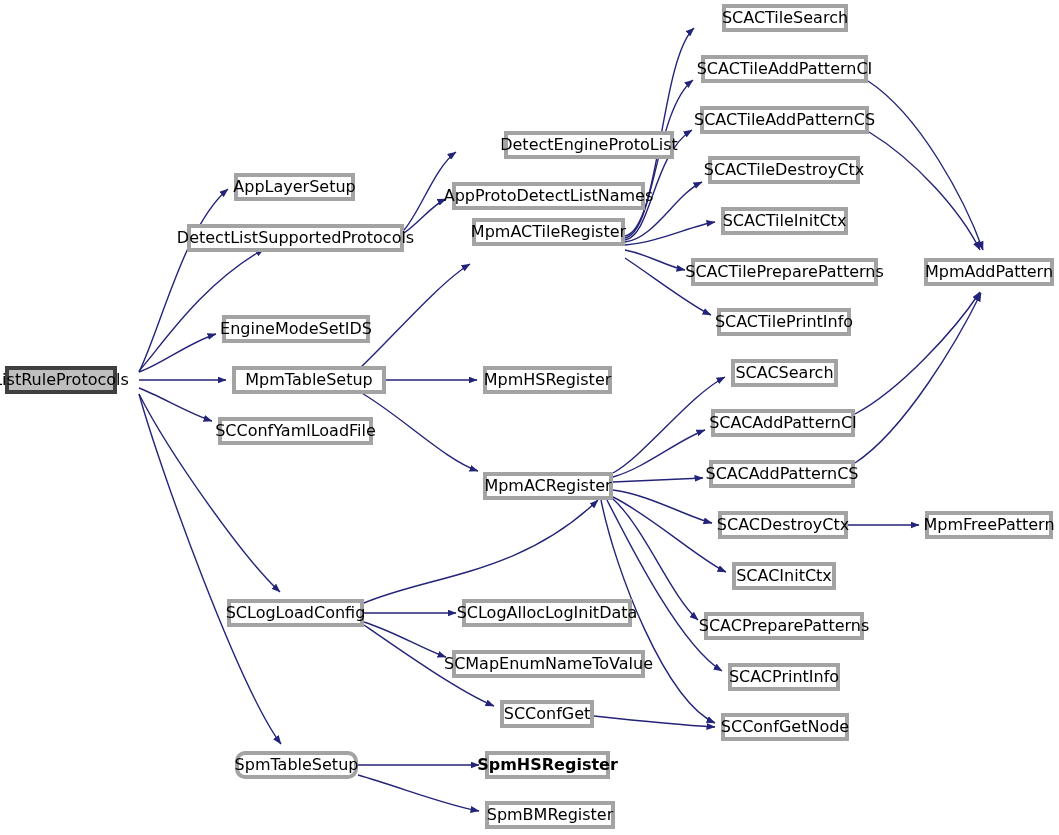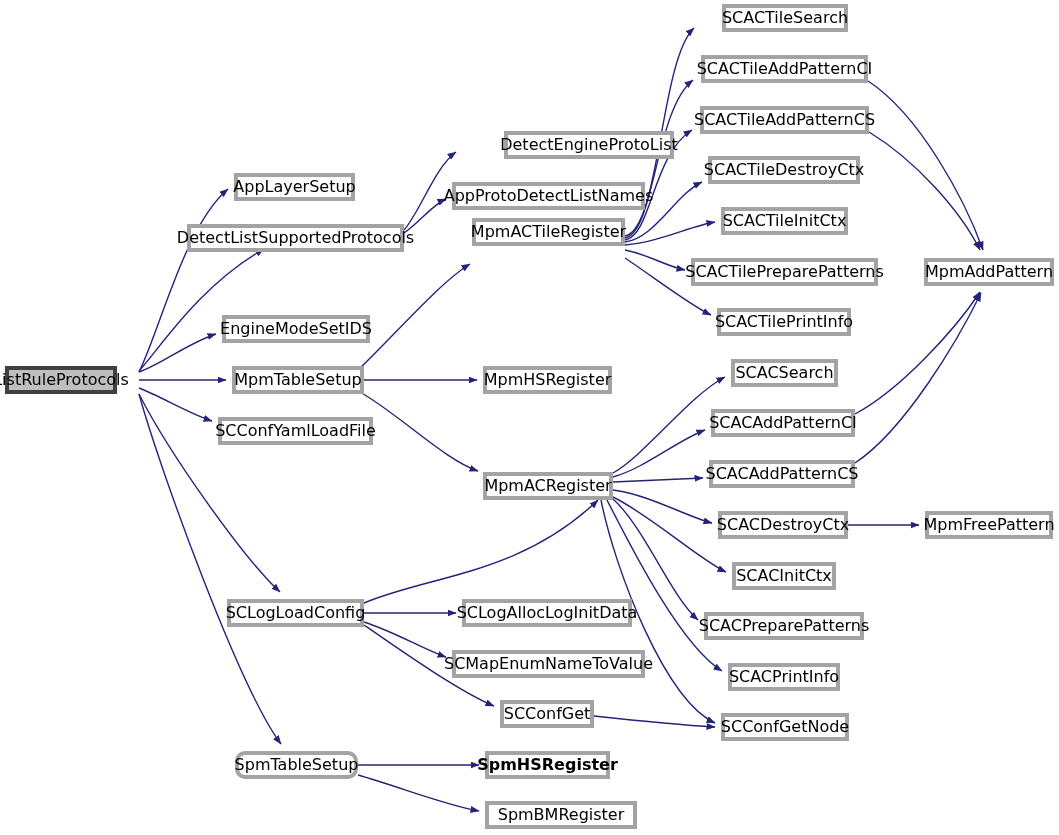--- a/index.html
+++ b/index.html
@@ -63,34 +63,34 @@
         <path d="M 594 716 C 640 721, 680 725, 715 727" marker-end="url(#arrow)" stroke="#23237a"></path>
         <path d="M 358 765 L 479 765" marker-end="url(#arrow)" stroke="#23237a"></path>
         <path d="M 358 775 C 400 787, 445 805, 479 811" marker-end="url(#arrow)" stroke="#23237a"></path>
       </g>
   </svg>
   <div id="node-layer">
       <div class="node root" style="left: 5px; top: 366px; width: 112px; height: 28px;">ListRuleProtocols</div>
       <div class="node" style="left: 234px; top: 173px; width: 121px; height: 28px;">AppLayerSetup</div>
       <div class="node" style="left: 187px; top: 224px; width: 217px; height: 28px;">DetectListSupportedProtocols</div>
       <div class="node" style="left: 222px; top: 315px; width: 148px; height: 28px;">EngineModeSetIDS</div>
-      <div class="node" style="left: 232px; top: 366px; width: 132px; height: 28px;">MpmTableSetup</div>
+      <div class="node" style="left: 232px; top: 366px; width: 154px; height: 28px;">MpmTableSetup</div>
       <div class="node" style="left: 218px; top: 417px; width: 155px; height: 28px;">SCConfYamlLoadFile</div>
       <div class="node" style="left: 227px; top: 599px; width: 137px; height: 28px;">SCLogLoadConfig</div>
       <div class="node" style="left: 235px; top: 751px; width: 123px; height: 28px; border-radius: 10px;">SpmTableSetup</div>
       <div class="node" style="left: 462px; top: 131px; width: 170px; height: 28px; margin-left: 42px;">DetectEngineProtoList</div>
       <div class="node" style="left: 452px; top: 182px; width: 193px; height: 28px;">AppProtoDetectListNames</div>
       <div class="node" style="left: 472px; top: 218px; width: 153px; height: 28px;">MpmACTileRegister</div>
       <div class="node" style="left: 483px; top: 366px; width: 129px; height: 28px;">MpmHSRegister</div>
       <div class="node" style="left: 483px; top: 472px; width: 130px; height: 28px;">MpmACRegister</div>
       <div class="node" style="left: 462px; top: 599px; width: 170px; height: 28px;">SCLogAllocLogInitData</div>
       <div class="node" style="left: 452px; top: 650px; width: 193px; height: 28px;">SCMapEnumNameToValue</div>
       <div class="node" style="left: 500px; top: 700px; width: 94px; height: 28px;">SCConfGet</div>
       <div class="node" style="left: 485px; top: 751px; width: 125px; height: 28px; font-weight: bold;">SpmHSRegister</div>
-      <div class="node" style="left: 485px; top: 801px; width: 152px; height: 28px;">SpmBMRegister</div>
+      <div class="node" style="left: 485px; top: 801px; width: 130px; height: 28px;">SpmBMRegister</div>
       <div class="node" style="left: 722px; top: 4px; width: 126px; height: 28px;">SCACTileSearch</div>
       <div class="node" style="left: 701px; top: 55px; width: 167px; height: 28px;">SCACTileAddPatternCI</div>
       <div class="node" style="left: 700px; top: 106px; width: 169px; height: 28px;">SCACTileAddPatternCS</div>
       <div class="node" style="left: 708px; top: 156px; width: 152px; height: 28px;">SCACTileDestroyCtx</div>
       <div class="node" style="left: 721px; top: 207px; width: 127px; height: 28px;">SCACTileInitCtx</div>
       <div class="node" style="left: 691px; top: 258px; width: 187px; height: 28px;">SCACTilePreparePatterns</div>
       <div class="node" style="left: 717px; top: 308px; width: 134px; height: 28px;">SCACTilePrintInfo</div>
       <div class="node" style="left: 924px; top: 258px; width: 130px; height: 28px;">MpmAddPattern</div>
       <div class="node" style="left: 731px; top: 359px; width: 107px; height: 28px;">SCACSearch</div>
       <div class="node" style="left: 711px; top: 409px; width: 144px; height: 28px;">SCACAddPatternCI</div>

